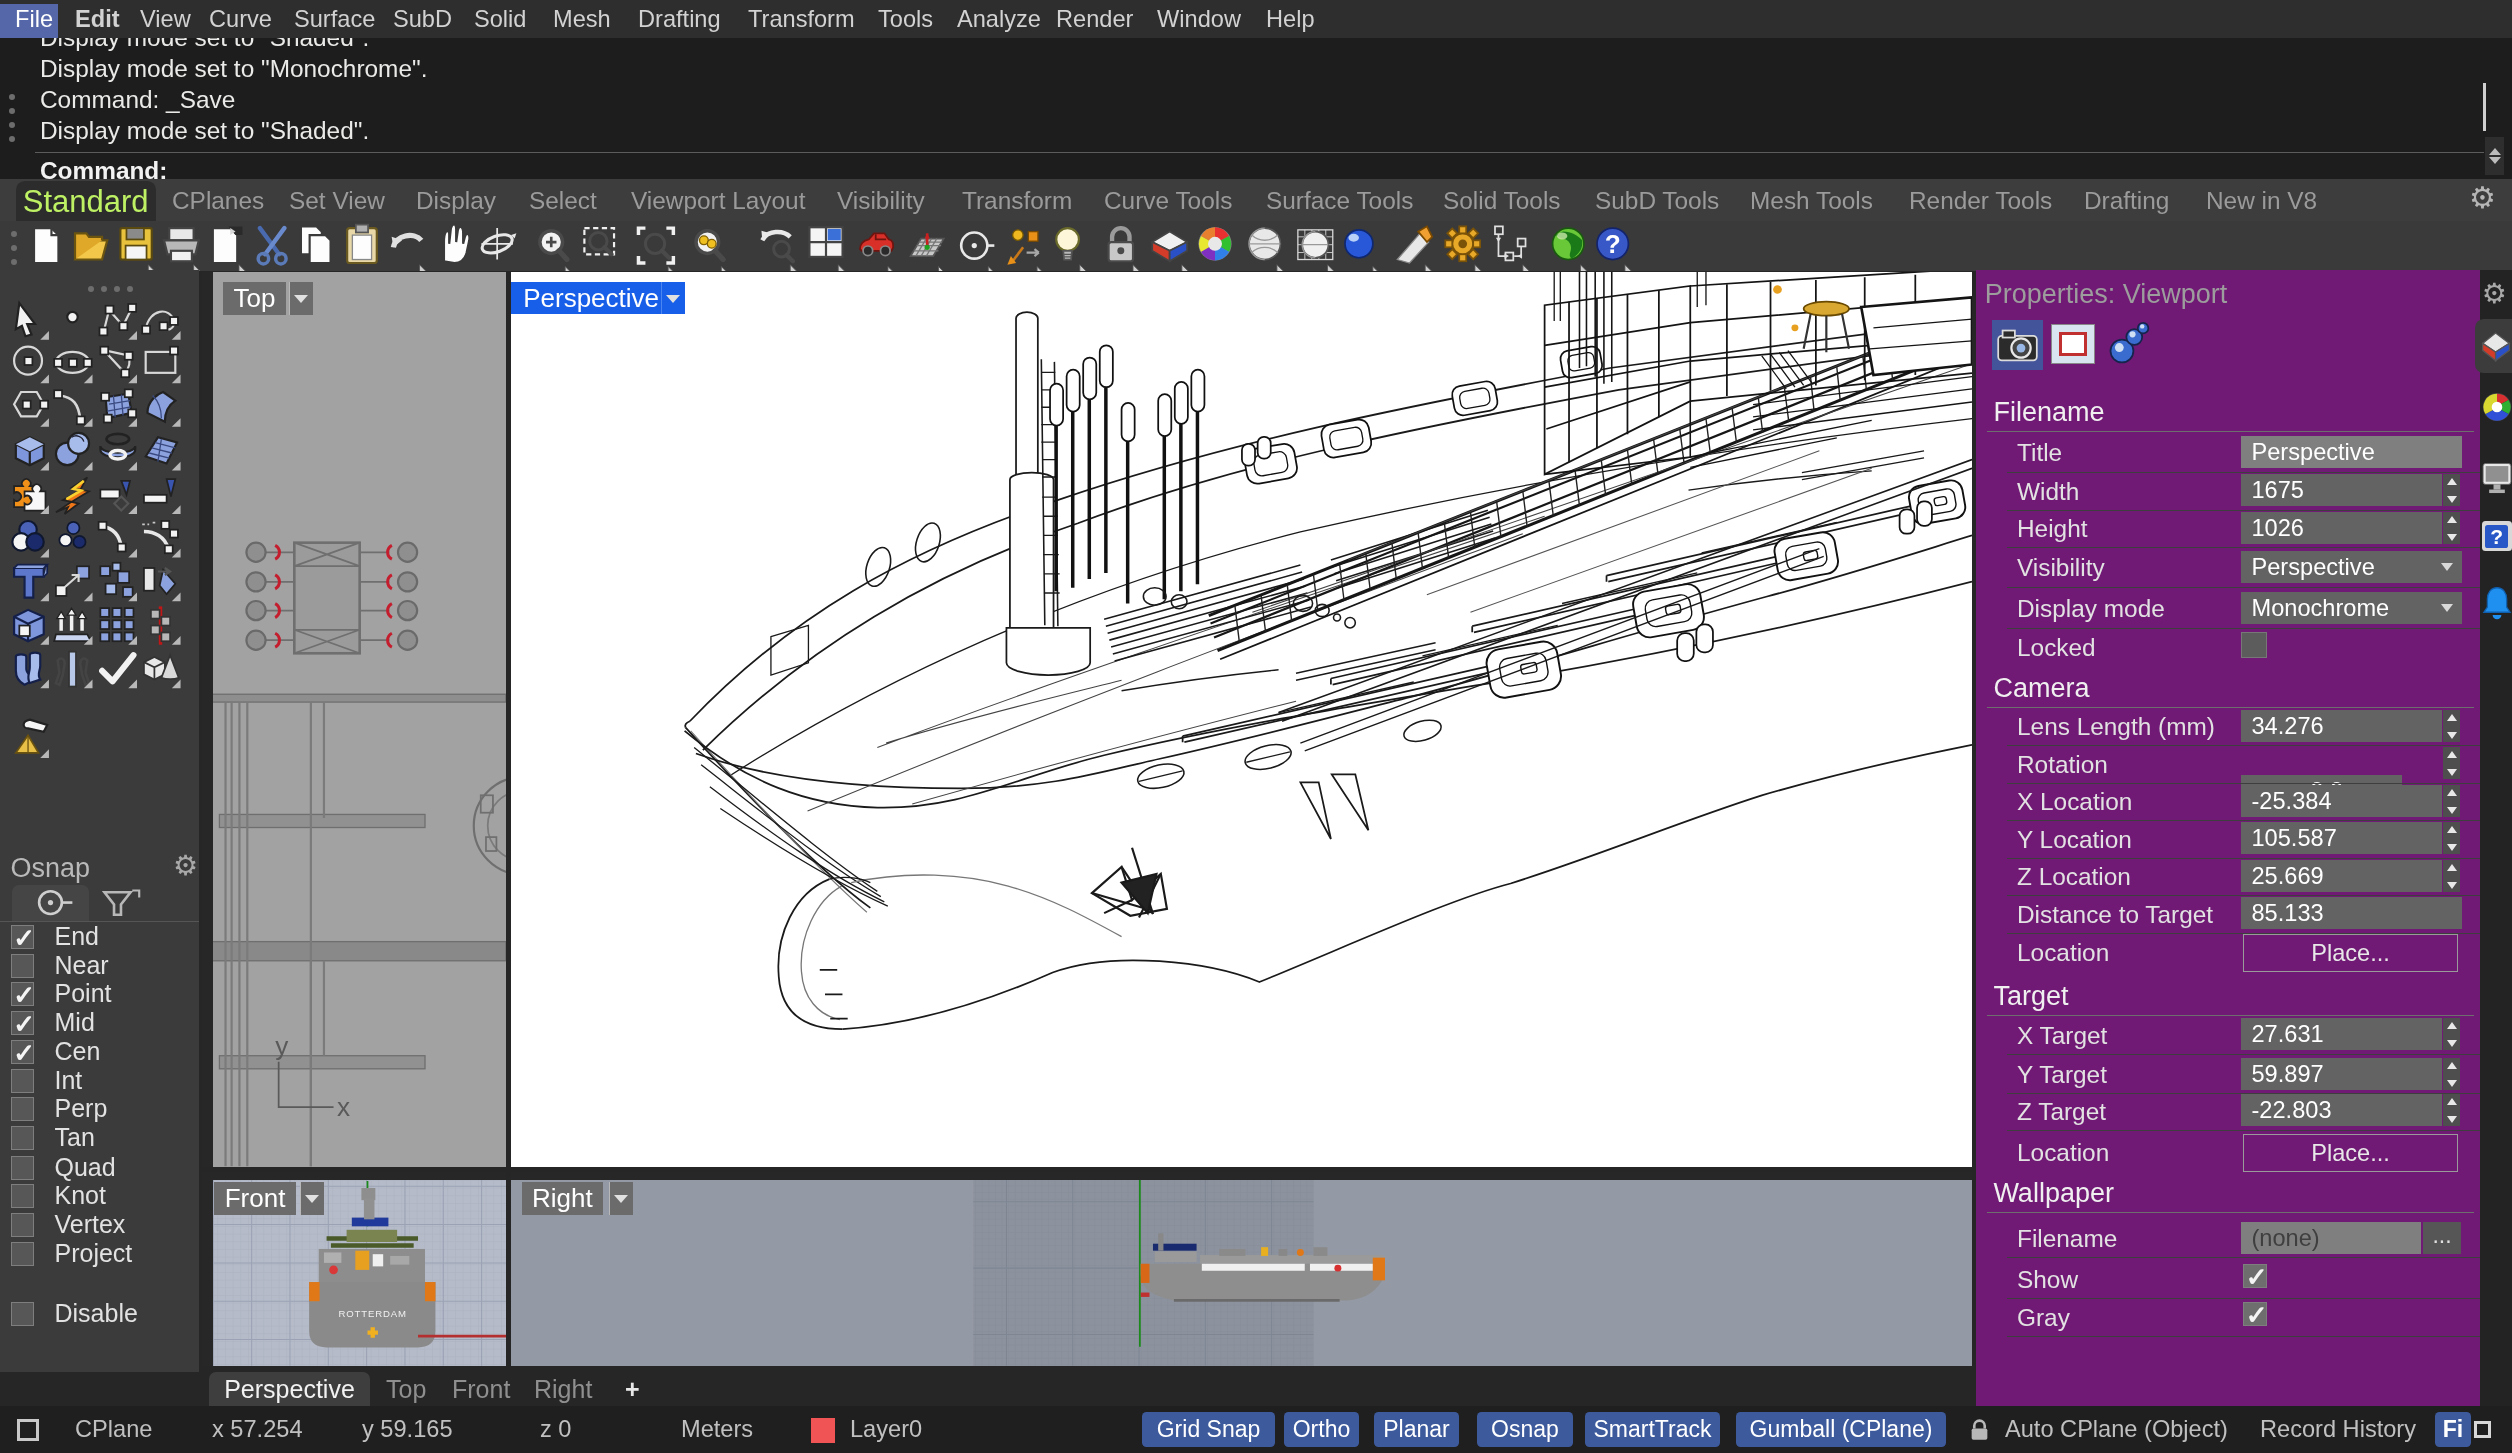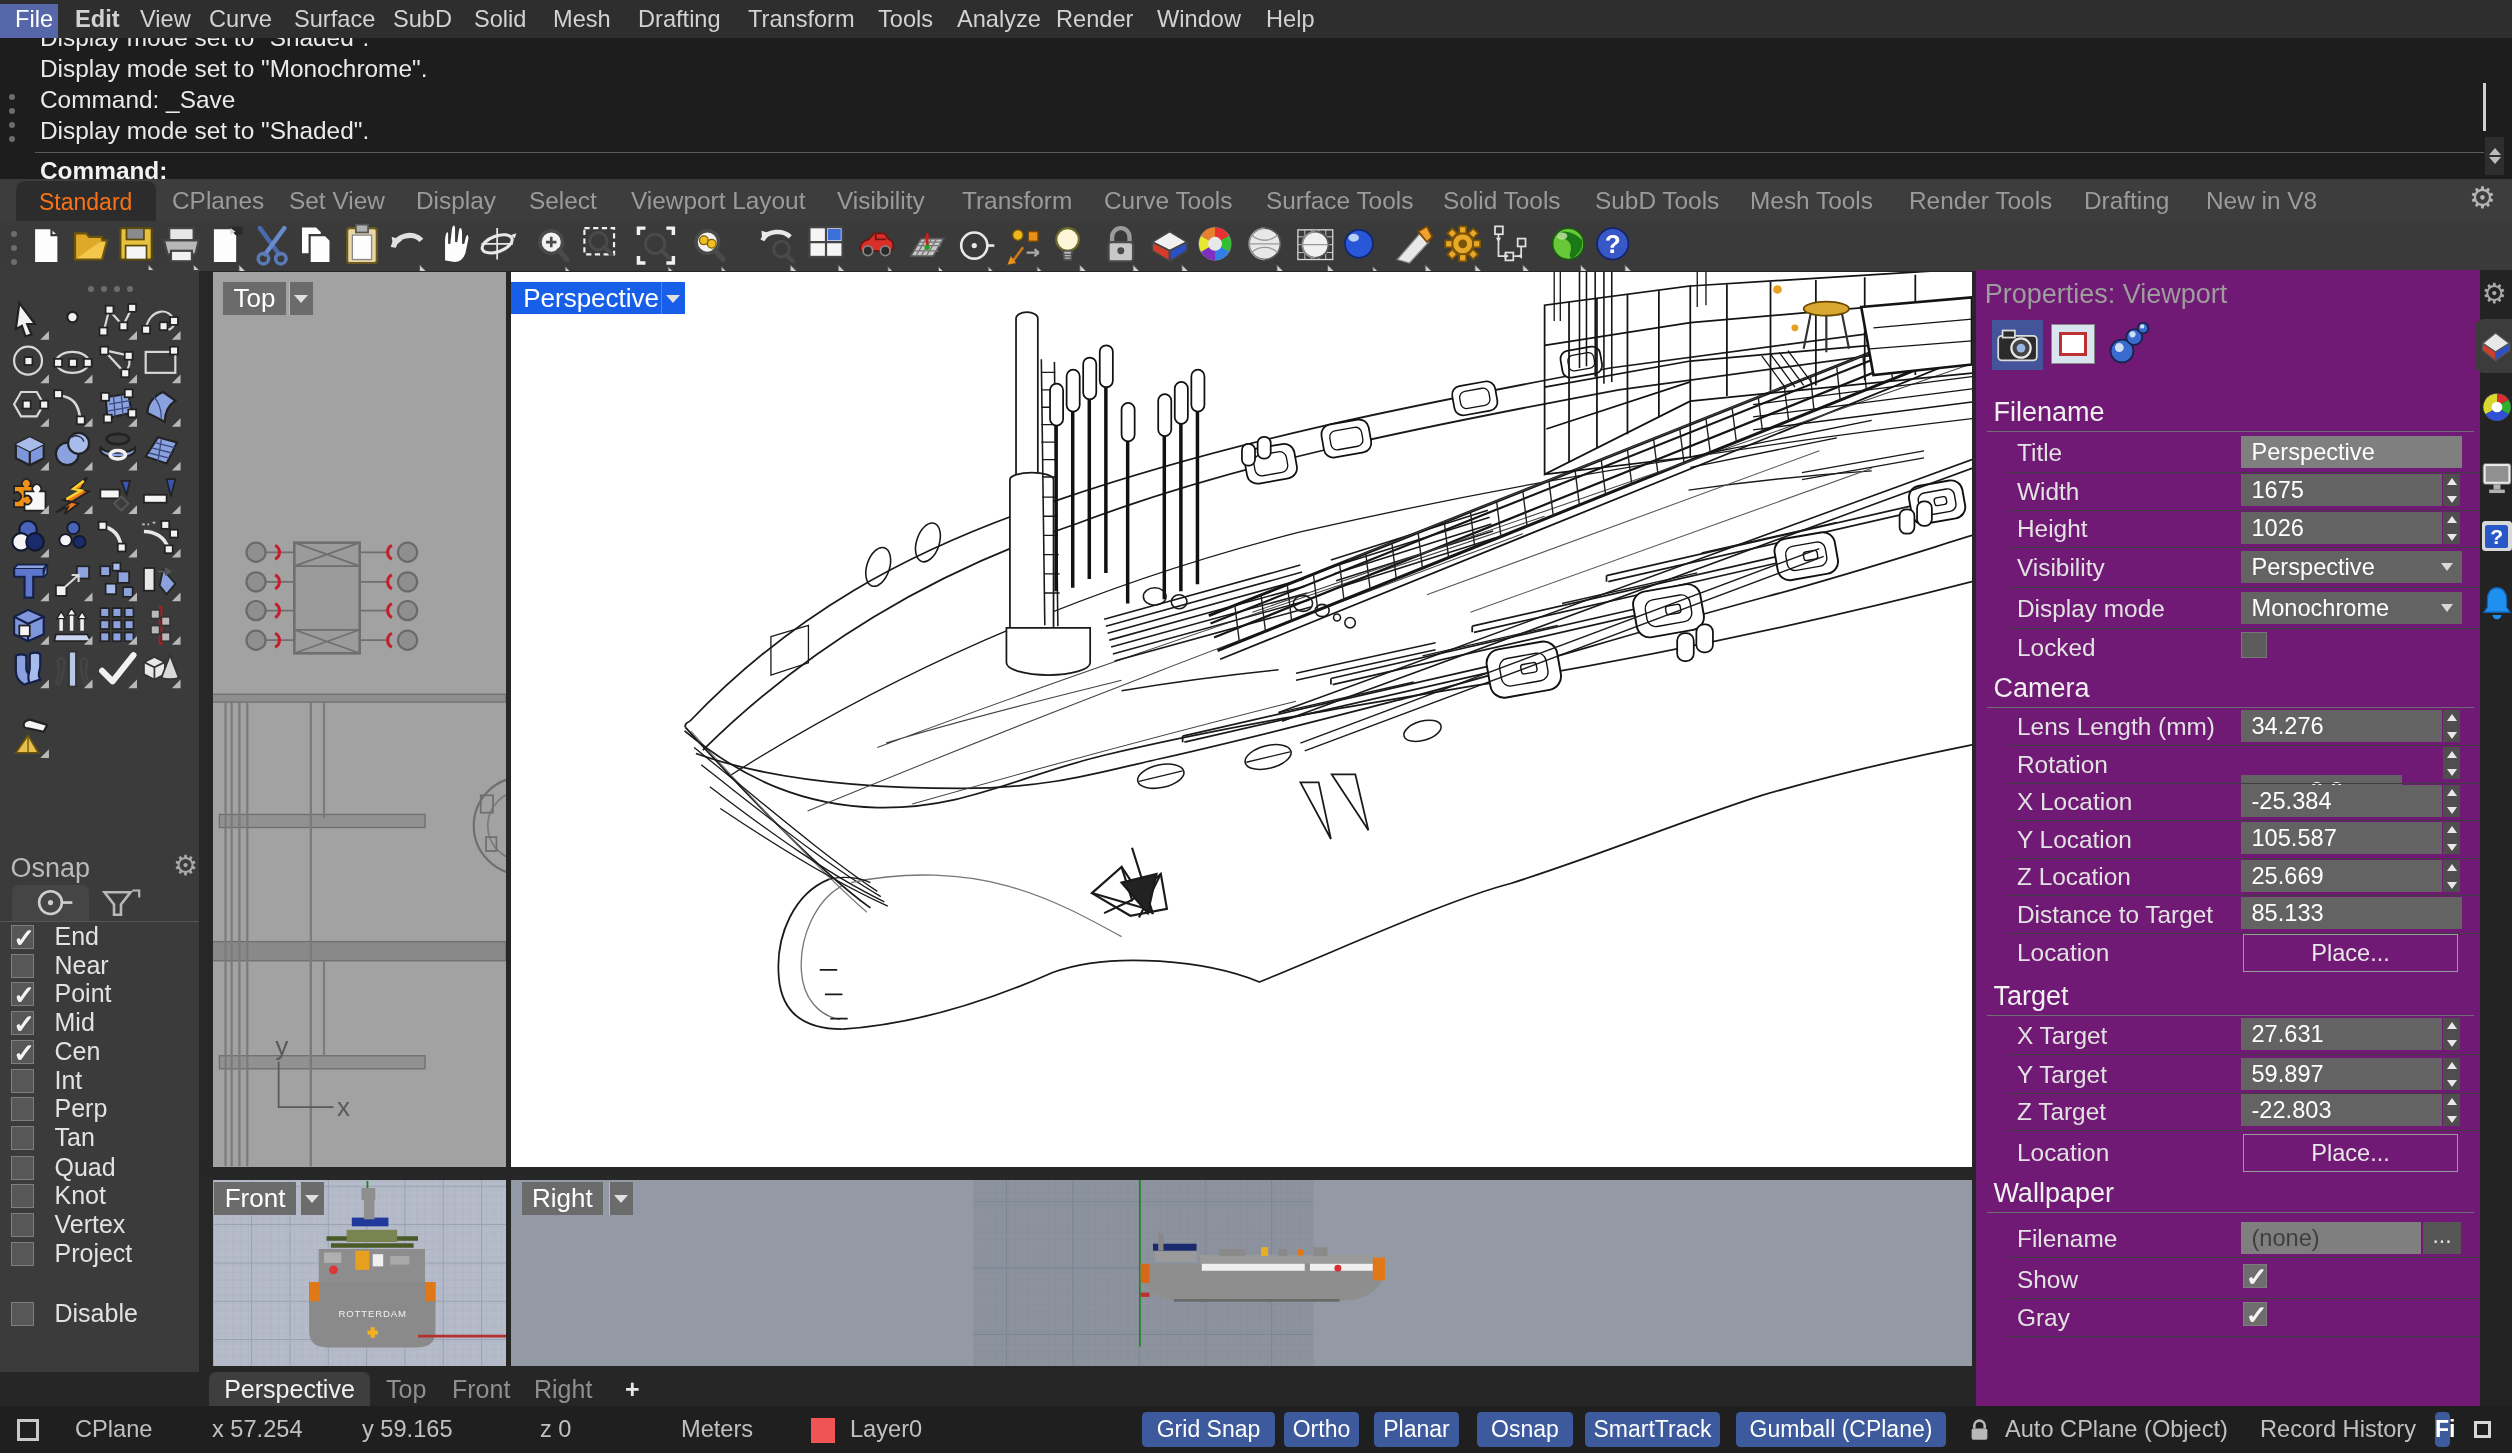--- a/index.html
+++ b/index.html
@@ -14,21 +14,21 @@
   
   #cmdarea { position:absolute; top:38px; left:0; width:2512px; height:141px; background:#1d1d1d; overflow:hidden; }
   #cmdhist { position:absolute; top:-15.7px; left:40px; color:#eaeae8; font-size:24.4px; line-height:31px; white-space:pre; }
   #cmdsep { position:absolute; top:114px; left:35px; width:2449px; height:0.9px; background:#5c5c5c; }
   #cmdline { position:absolute; top:119px; left:40px; color:#f2f2f2; font-size:24.4px; font-weight:bold; }
   .gripdots { position:absolute; }
   .gripdots i { display:block; width:6.1px; height:6.1px; border-radius:50%; background:#6d6d6d; margin:7.9px 0; }
   
   #tabsrow { position:absolute; top:179px; left:0; width:2512px; height:42px; background:#3d3d3d; }
   #tabsrow .tab { position:absolute; top:0; height:42px; line-height:44px; color:#9b9b9b; font-size:24.4px; }
-  #stdtab { position:absolute; left:15.7px; top:1.7px; width:140px; height:40px; background:#2c2c2c; border-radius:8.7px 8.7px 0 0; color:#f97316; font-size:23px; text-align:center; line-height:42px; }
+  #stdtab { position:absolute; left:15.7px; top:1.7px; width:140px; height:40px; background:#2c2c2c; border-radius:8.7px 8.7px 0 0; color:#bef264; font-size:31px; text-align:center; line-height:42px; }
   
   #iconrow { position:absolute; top:221px; left:0; width:2512px; height:50px; background:#3a3a3a; }
   
   #sidebar { position:absolute; top:270px; left:0; width:199px; height:1136px; background:#3b3b3b; }
   
   #osnap { position:absolute; top:842px; left:0; width:199px; }
   #osnap .row { position:absolute; left:10.5px; height:24.4px; }
   .cb { position:absolute; width:23.6px; height:23.6px; background:#575757; border:0.9px solid #7e7e7e; }
   .cb.on:before { content:"✓"; position:absolute; left:1.7px; top:-3.5px; color:#f5f5f5; font-size:26px; font-weight:bold; }
   .cblabel { position:absolute; left:44px; top:-2.6px; color:#e2e2e2; font-size:25px; }
@@ -1051,21 +1051,21 @@
     <div class="bluebtn" style="left:1374px;width:85px;">Planar</div>
     <div class="bluebtn" style="left:1477px;width:96px;">Osnap</div>
     <div class="bluebtn" style="left:1585px;width:135px;">SmartTrack</div>
     <div class="bluebtn" style="left:1736px;width:210px;">Gumball (CPlane)</div>
     <svg class="abs" style="left:1968px;top:12.2px;" width="23" height="24.4" viewBox="0 0 26 28">
         <path d="M7,12 L7,9 a6,6 0 0,1 12,0 L19,12" fill="none" stroke="#b8b8b8" stroke-width="3"></path>
         <rect x="4" y="12" width="18" height="13" rx="2" fill="#b8b8b8"></rect>
       </svg>
     <span class="si" style="left:2005px;">Auto CPlane (Object)</span>
     <span class="si" style="left:2260px;">Record History</span>
-    <div class="bluebtn" style="left:2435px;width:15px;font-weight:bold;">Fi</div>
+    <div class="bluebtn" style="left:2435px;width:36px;font-weight:bold;">Fi</div>
     <div class="abs" style="left:2474px;top:15px;width:17.4px;height:17.4px;border:3.5px solid #d8d8d8;background:#1f1f1f;"></div>
   </div>
 
   <div id="rpanel">
     <div class="abs" style="left:8.7px;top:8.7px;color:#9d9d9d;font-size:27px;">Properties: Viewport</div>
 
     <div class="abs" style="left:15.7px;top:50px;width:51px;height:50px;background:#44549b;">
       <svg width="51" height="50" viewBox="0 0 58 57">
         <rect x="7" y="18" width="44" height="28" rx="4" fill="#2b2b2b" stroke="#dcdcdc" stroke-width="2"></rect>
         <rect x="12" y="12" width="14" height="8" fill="#2b2b2b" stroke="#dcdcdc" stroke-width="2"></rect>

